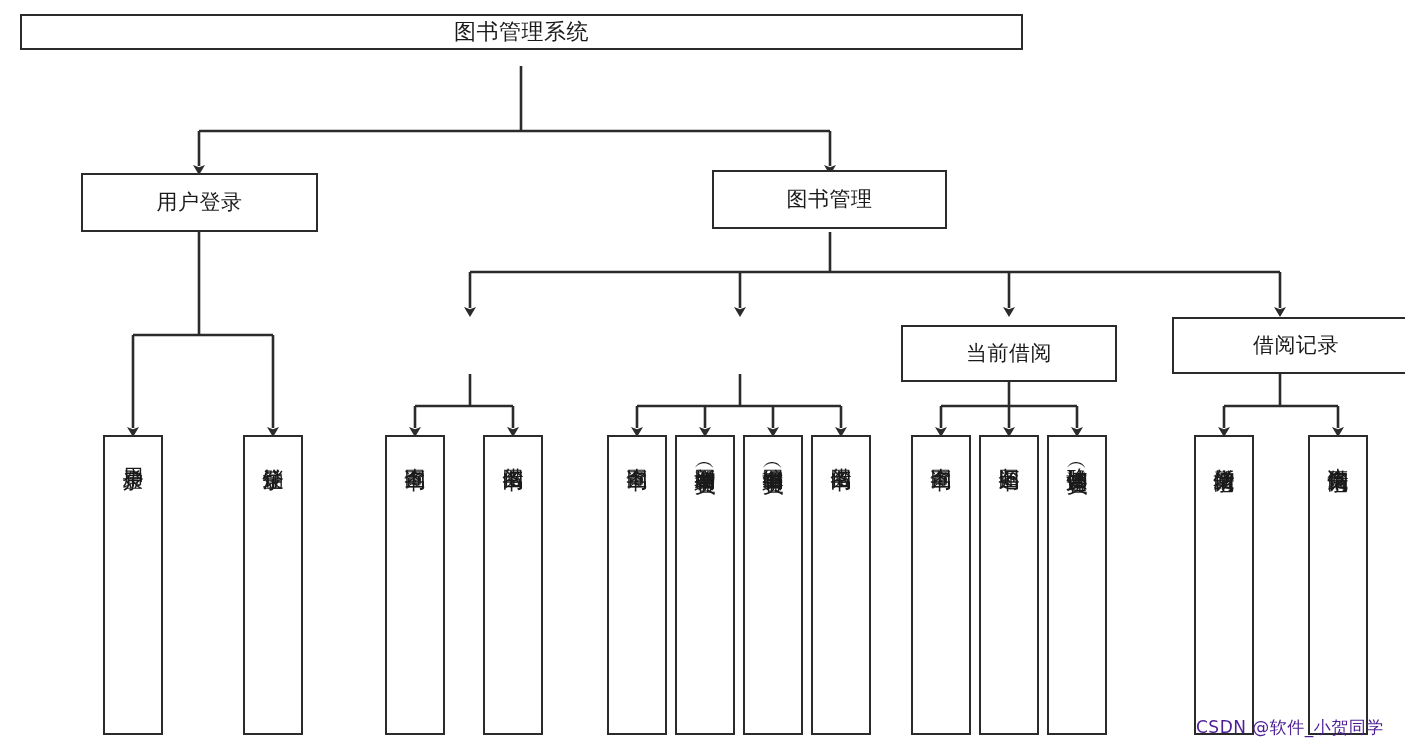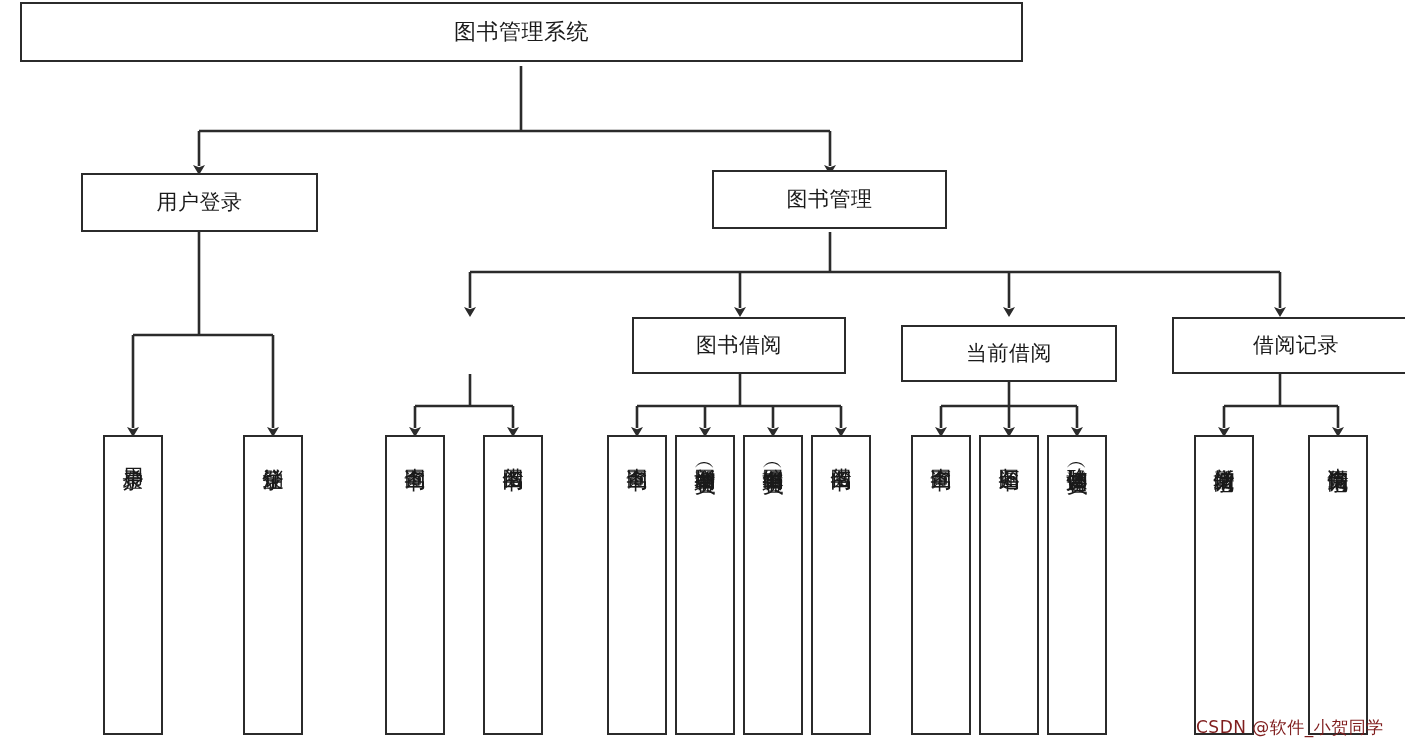--- a/index.html
+++ b/index.html
@@ -58,21 +58,21 @@
     writing-mode: vertical-rl;
     text-orientation: upright;
     font-size: 21px;
     line-height: 1.05;
     letter-spacing: 1px;
     white-space: nowrap;
   }
   .watermark {
     position: absolute;
     font-size: 17px;
-    color: #7f1d1d;
+    color: #4c1d95;
     white-space: nowrap;
     letter-spacing: 0.5px;
   }
 </style>
 </head>
 <body>
 
 <div id="canvas">
 
   <svg class="edges" viewBox="0 0 1405 747" xmlns="http://www.w3.org/2000/svg">
@@ -118,34 +118,31 @@
       <path d="M1009,406 L1009,428" marker-end="url(#arrow)"></path>
       <path d="M1077,406 L1077,428" marker-end="url(#arrow)"></path>
 
       <path d="M1280,374 L1280,406"></path>
       <path d="M1224,406 L1338,406"></path>
       <path d="M1224,406 L1224,428" marker-end="url(#arrow)"></path>
       <path d="M1338,406 L1338,428" marker-end="url(#arrow)"></path>
     </g>
   </svg>
 
-  <div class="node root horiz" style="left:20px; top:2px; width:1003px; height:60px;">
+  <div class="node root horiz" style="left:20px; top:14px; width:1003px; height:36px;">
     <span class="label">图书管理系统</span>
   </div>
 
   <div class="node horiz" style="left:81px; top:173px; width:237px; height:59px;">
     <span class="label">用户登录</span>
   </div>
   <div class="node horiz" style="left:712px; top:170px; width:235px; height:59px;">
     <span class="label">图书管理</span>
   </div>
 
-  <div class="node horiz" style="left:632px; top:317px; width:214px; height:57px;">
-    <span class="label">图书借阅</span>
-  </div>
   <div class="node horiz" style="left:901px; top:317px; width:216px; height:57px;margin-top:8px;">
     <span class="label">当前借阅</span>
   </div>
   <div class="node horiz" style="left:1172px; top:317px; width:248px; height:57px;">
     <span class="label">借阅记录</span>
   </div>
 
   <div class="node vert" style="left:103px; top:435px; width:60px; height:300px;">
     <span class="label">用户登录</span>
   </div>

